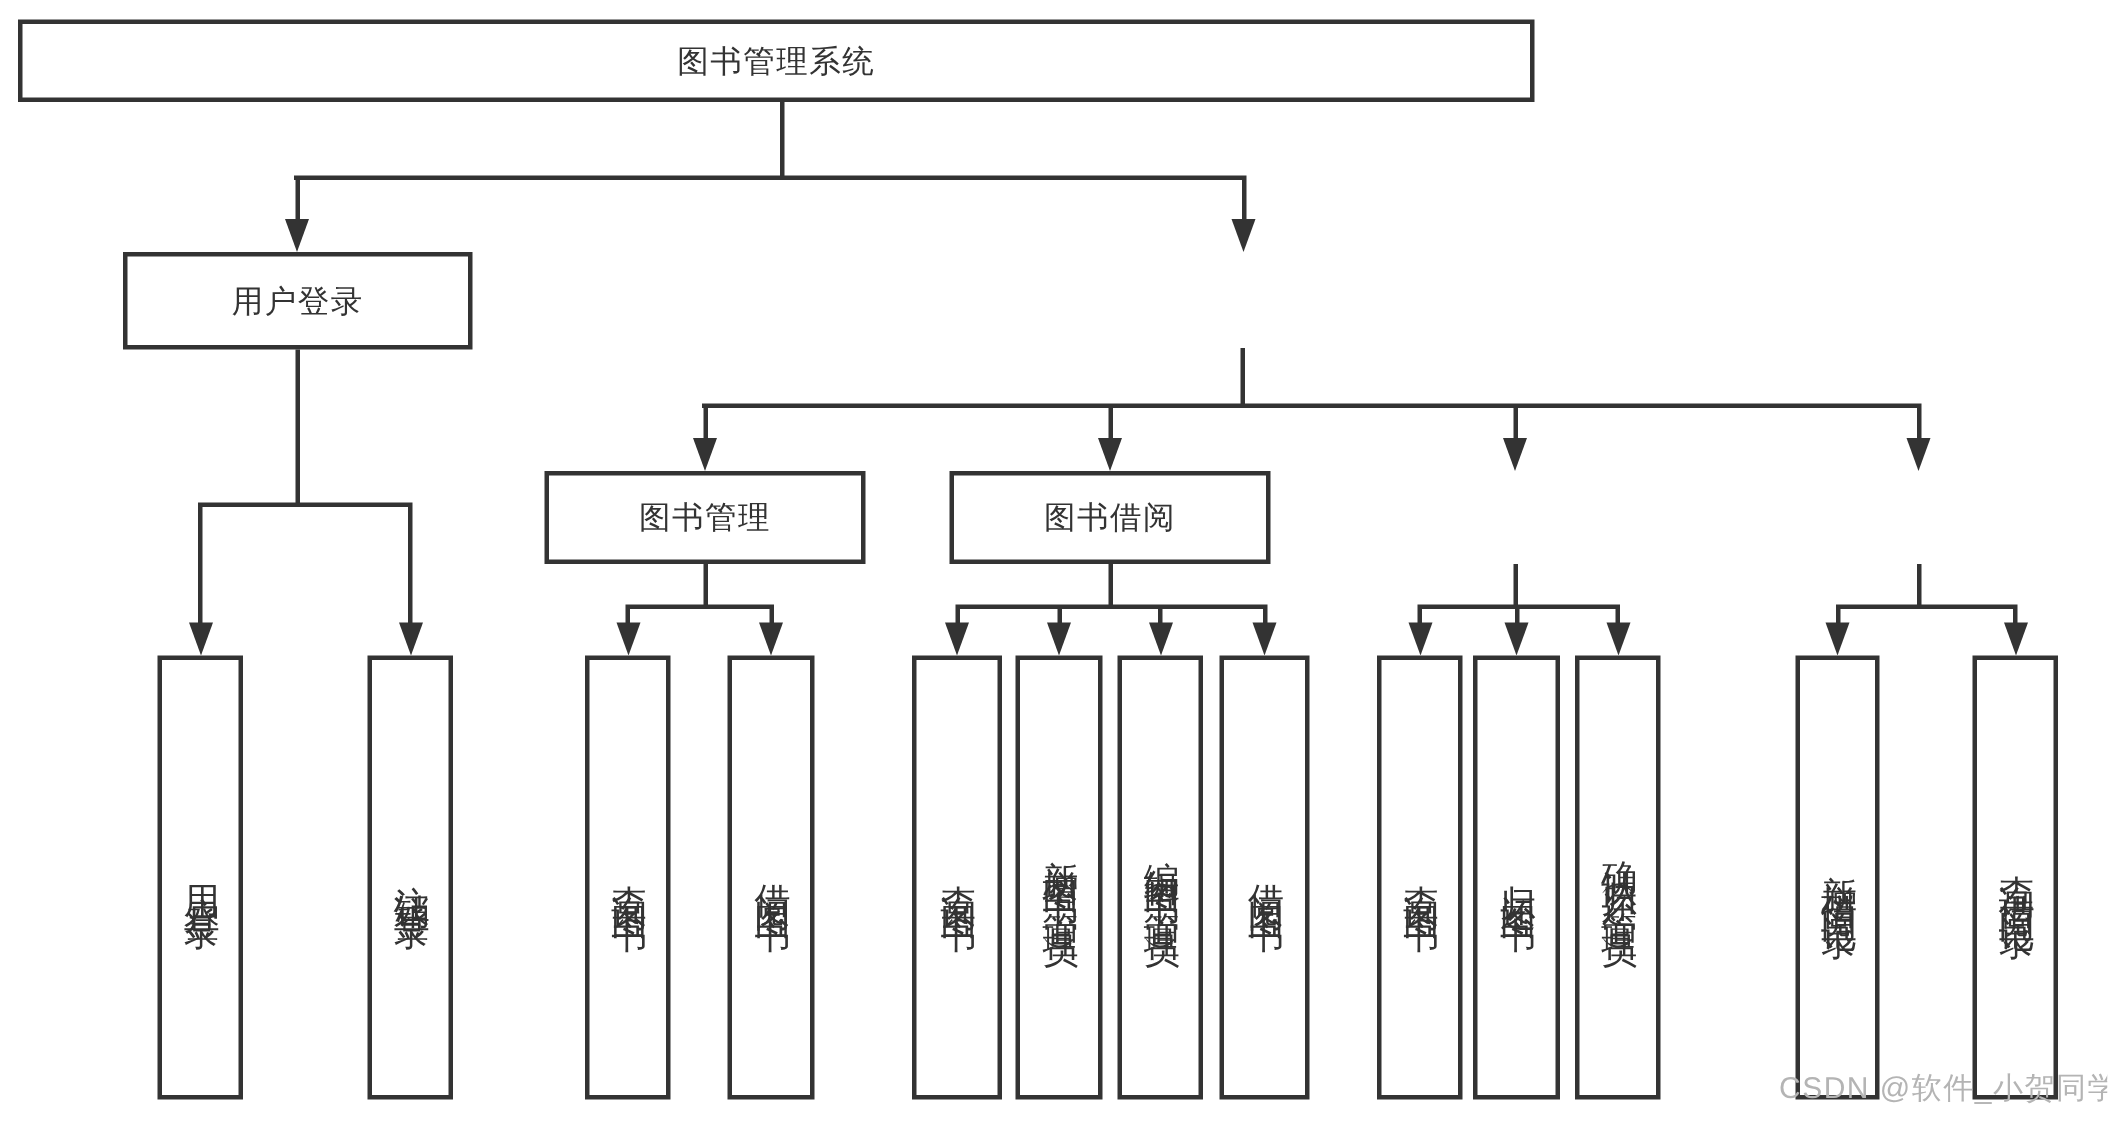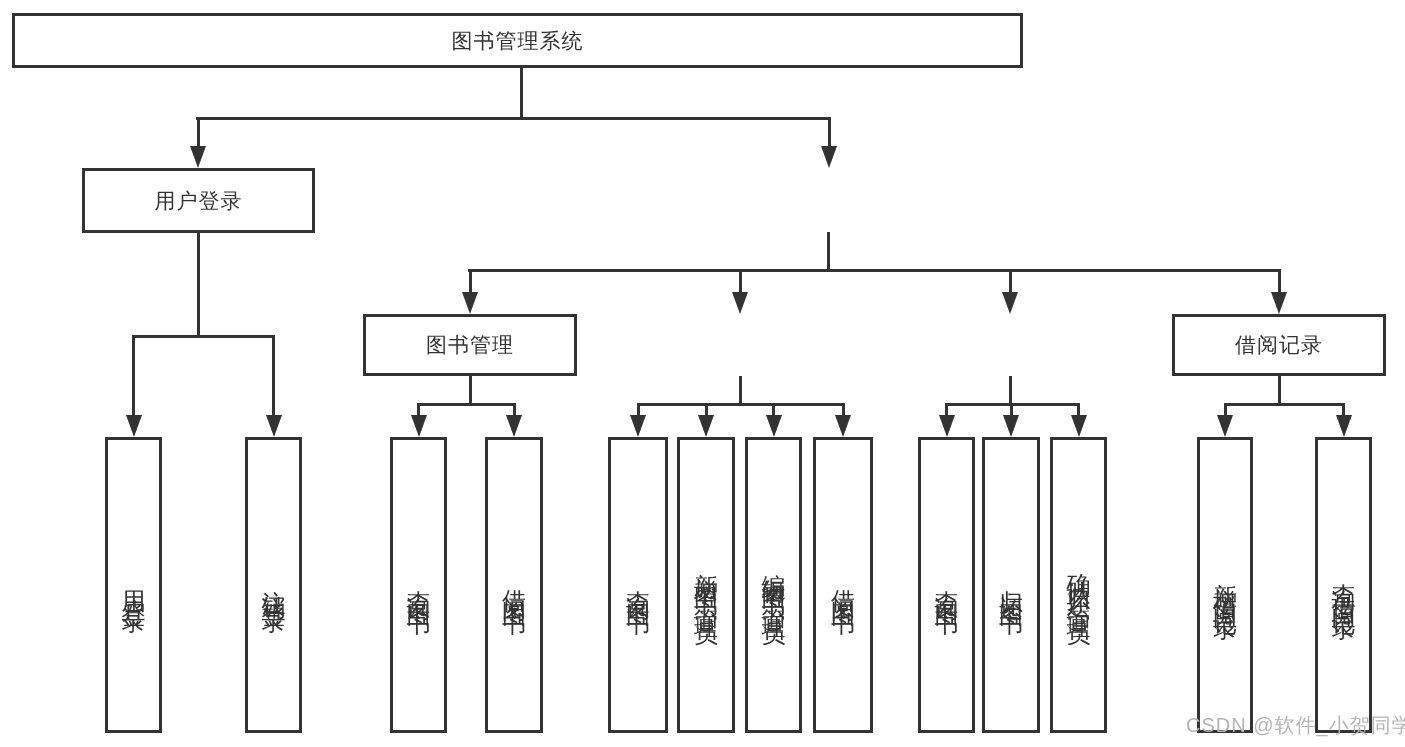--- a/index.html
+++ b/index.html
@@ -62,22 +62,22 @@
   <div class="lv" style="left:739px;top:272px;height:22px"></div>
   <div class="arr" style="left:732px;top:292px"></div>
   <div class="lv" style="left:1009px;top:272px;height:22px"></div>
   <div class="arr" style="left:1002px;top:292px"></div>
   <div class="lv" style="left:1278px;top:272px;height:22px"></div>
   <div class="arr" style="left:1271px;top:292px"></div>
 
   <div class="box h" style="left:363px;top:314px;width:214px;height:62px">
     <span>图书管理</span>
   </div>
-  <div class="box h" style="left:1172px;top:314px;width:214px;height:62px">
-    <span>借阅记录</span>
+  <div class="box h" style="left:633px;top:314px;width:214px;height:62px">
+    <span>图书借阅</span>
   </div>
 
   <div class="lv" style="left:469px;top:376px;height:30px"></div>
   <div class="lh" style="left:417px;top:403px;width:99px"></div>
   <div class="lv" style="left:417px;top:406px;height:10px"></div>
   <div class="arr" style="left:411px;top:415px"></div>
   <div class="lv" style="left:513px;top:406px;height:10px"></div>
   <div class="arr" style="left:506px;top:415px"></div>
 
   <div class="lv" style="left:739px;top:376px;height:30px"></div>

